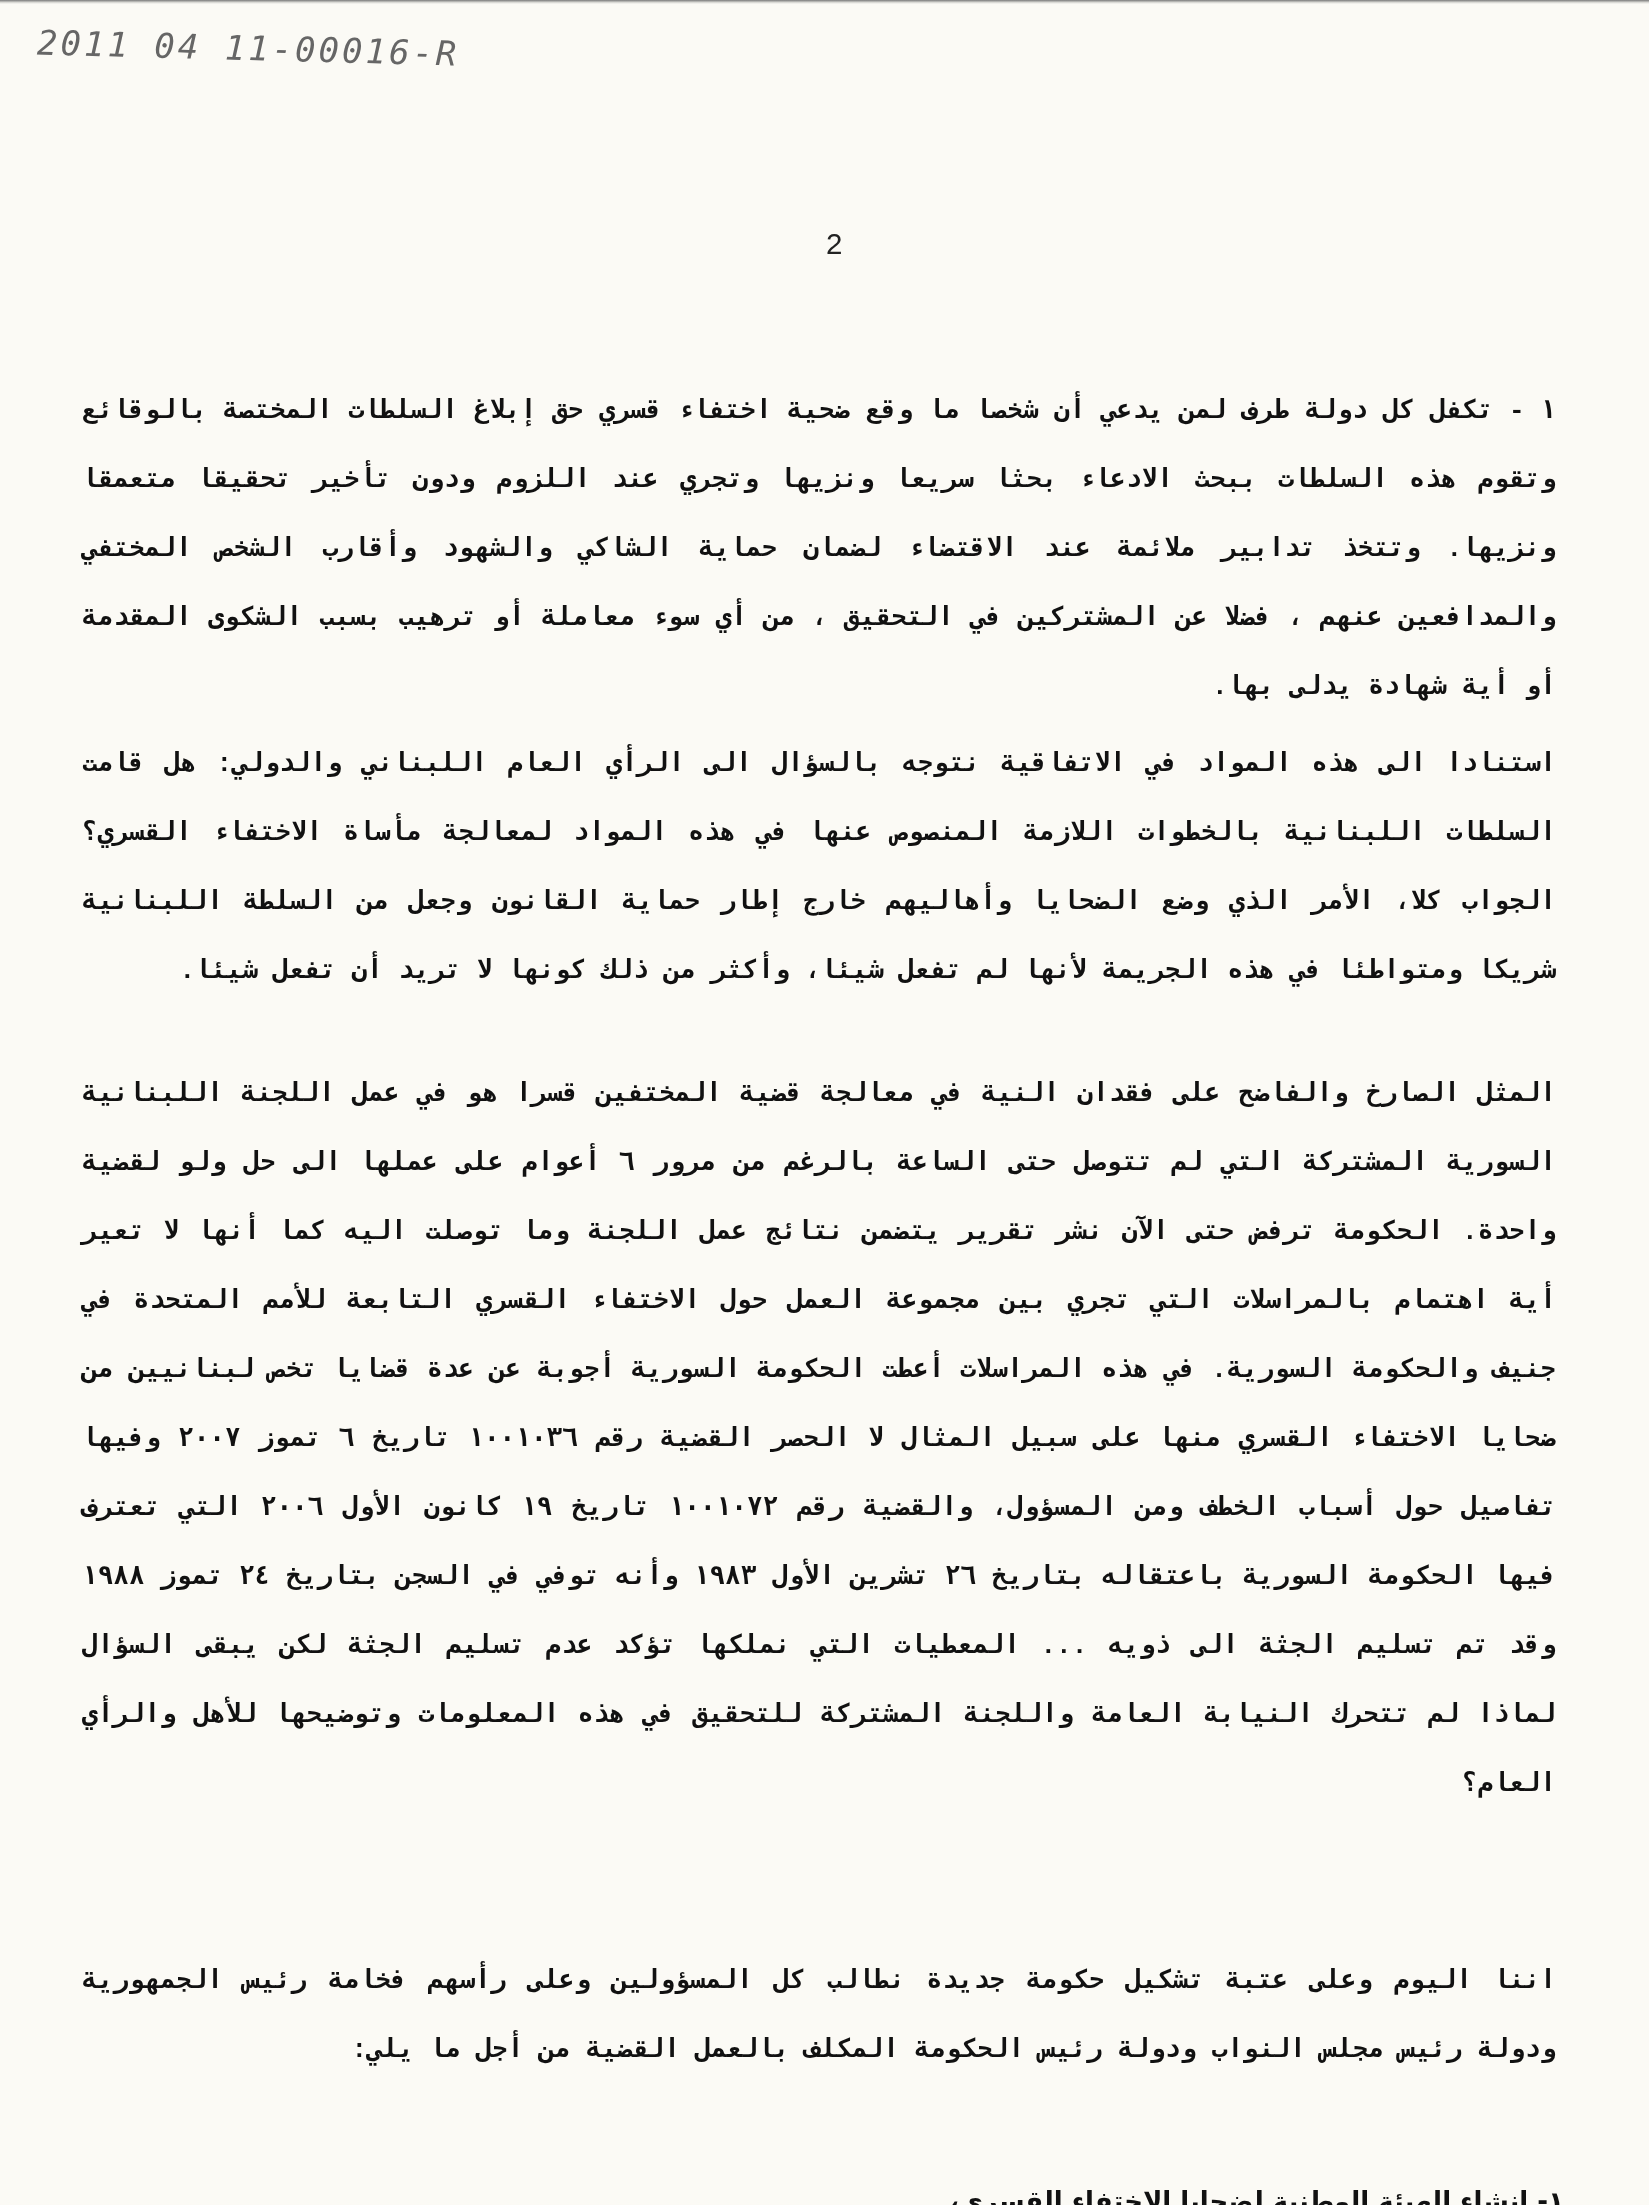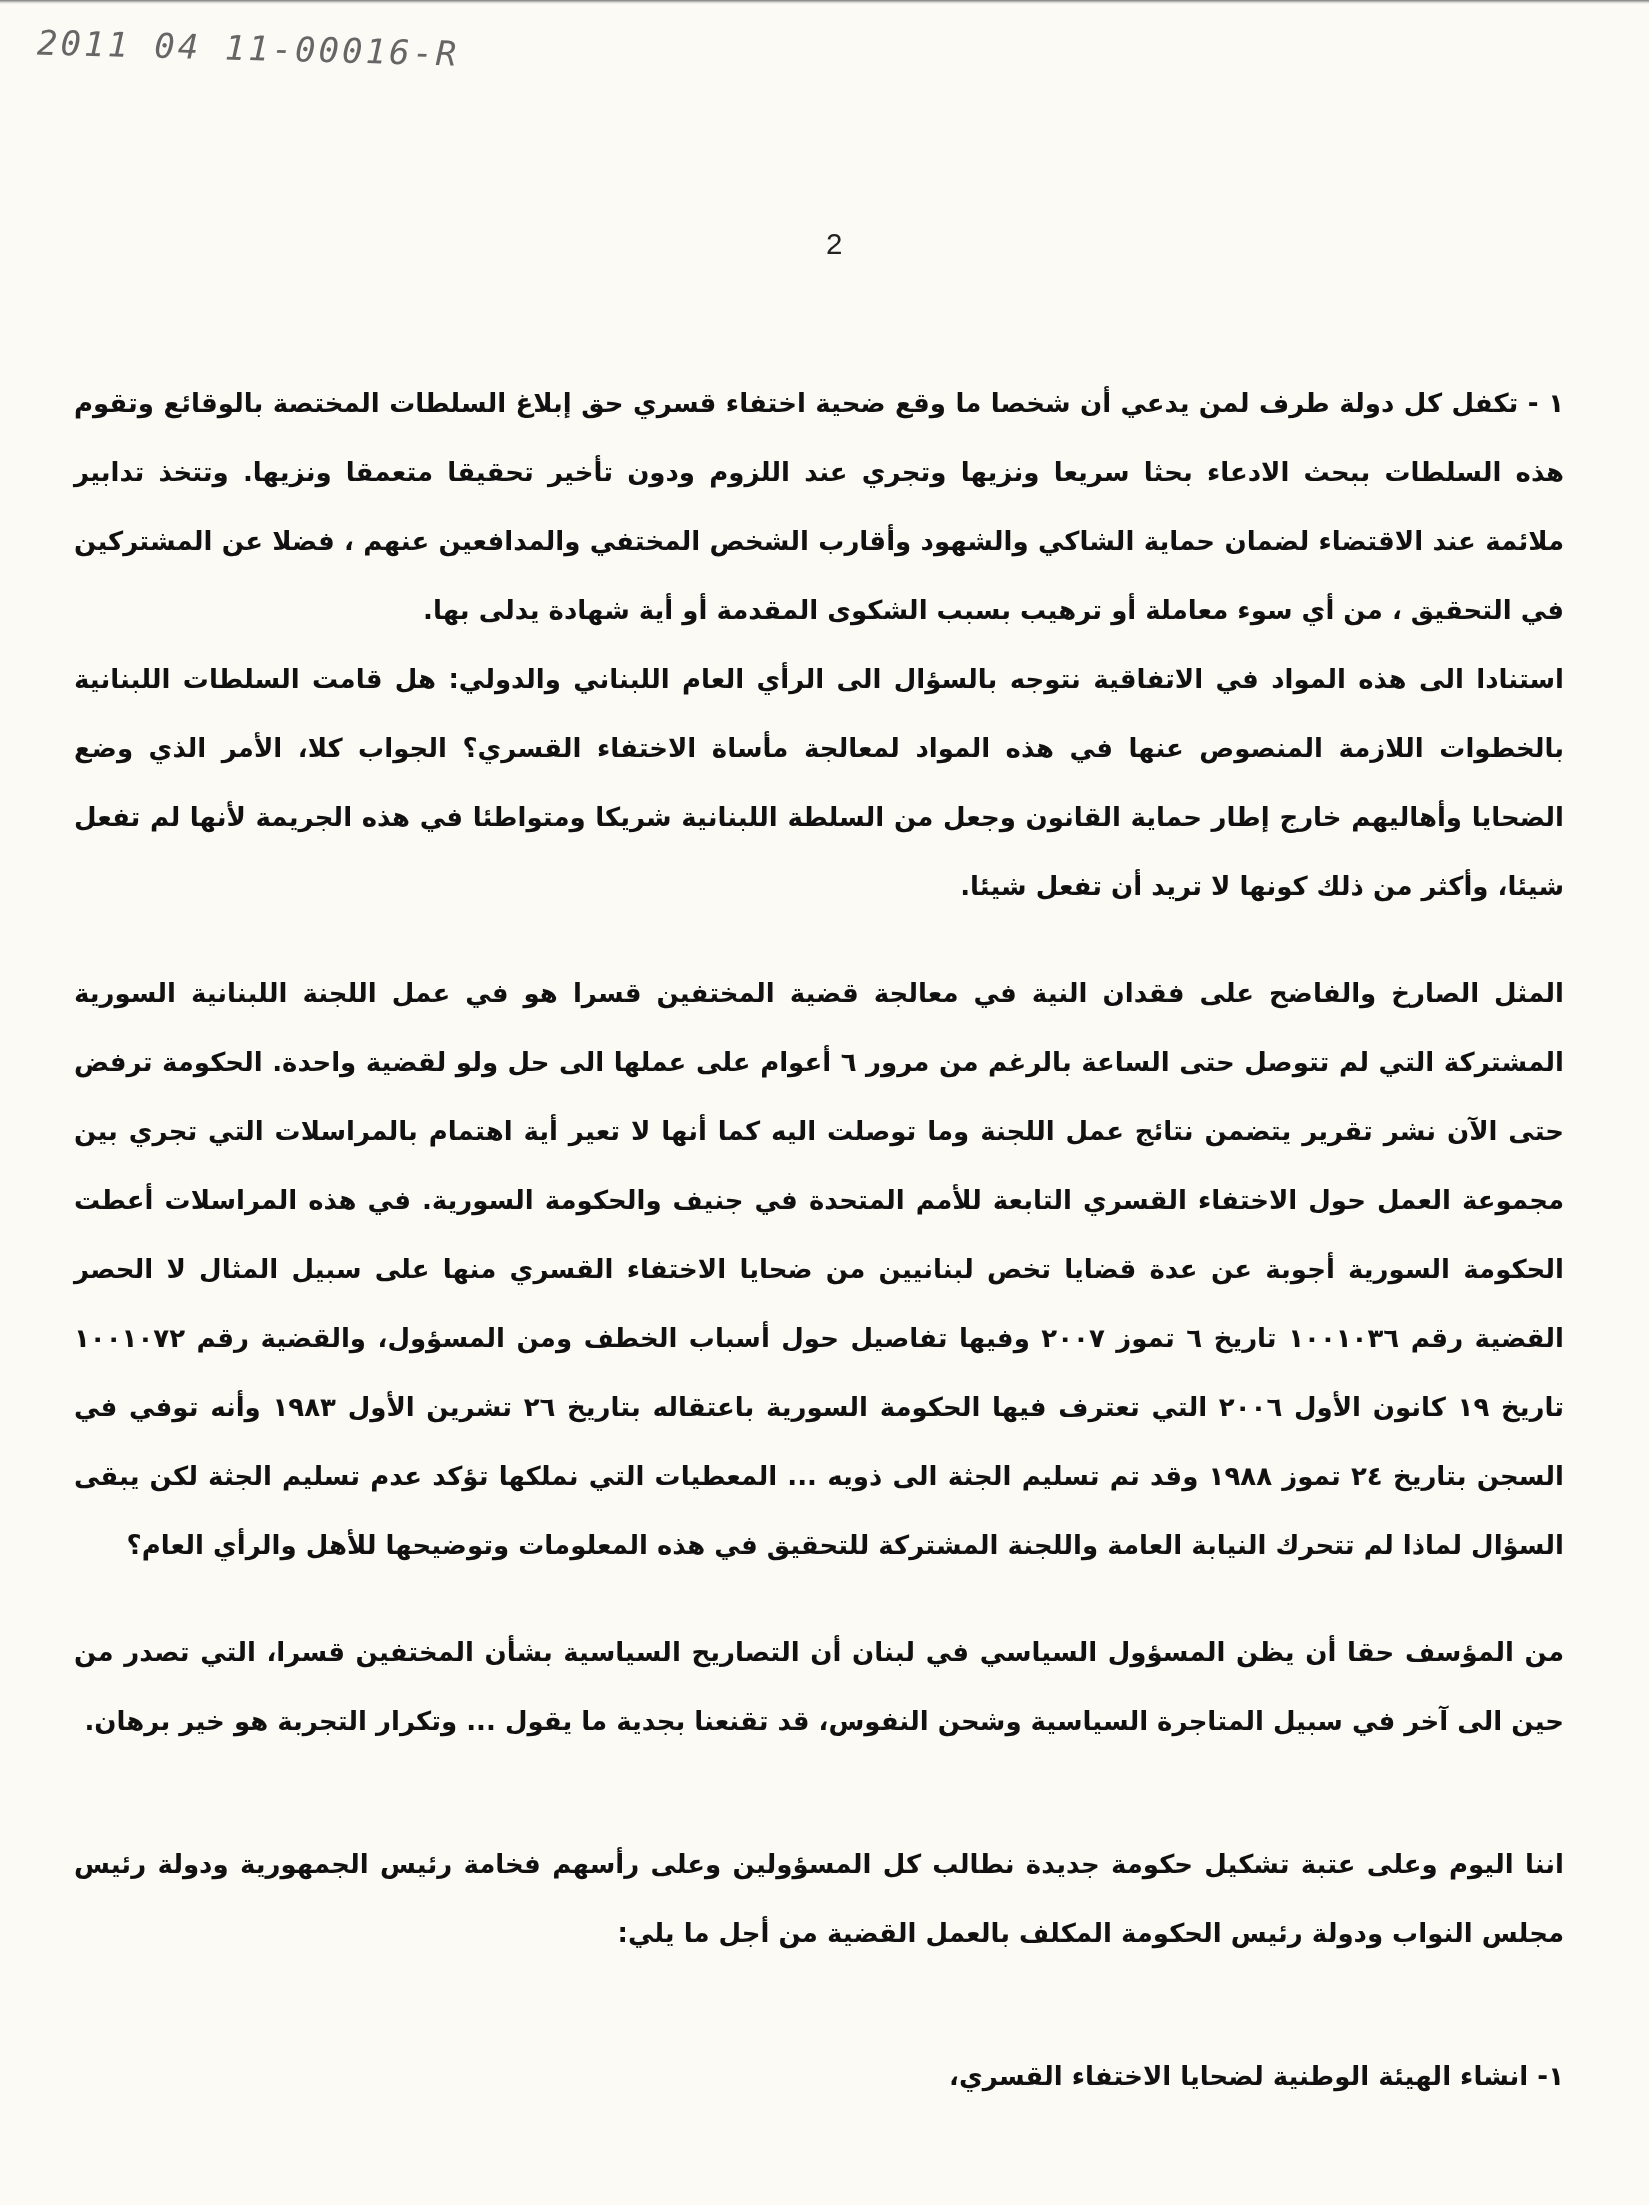--- a/index.html
+++ b/index.html
@@ -27,42 +27,41 @@
       font-family: "Liberation Sans", sans-serif;
       font-size: 29.5px; color: #222;
     }
     .body-text {
       position: absolute; left: 74px; top: 369px; width: 1490px;
       direction: rtl; text-align: justify;
       font-family: "DejaVu Sans", sans-serif;
       font-size: 26px; font-weight: bold;
       line-height: 69px;
     }
-    .para { margin: 0; }
+    .para { margin: 8px; font-family: Liberation Mono, monospace; }
     .gap-large { height: 38px; }
     .gap-xl { height: 74px; }
     .list { margin: 0; padding: 0; list-style: none; }
     .list-item { margin: 0; }
   </style>
 </head>
 <body>
 
 <div class="top-edge"></div>
 
 <div class="stamp">2011 04 11-00016-R</div>
 
 <div class="page-number">2</div>
 
 <div class="body-text">
   <p class="para">١ - تكفل كل دولة طرف لمن يدعي أن شخصا ما وقع ضحية اختفاء قسري حق إبلاغ السلطات المختصة بالوقائع وتقوم هذه السلطات ببحث الادعاء بحثا سريعا ونزيها وتجري عند اللزوم ودون تأخير تحقيقا متعمقا ونزيها. وتتخذ تدابير ملائمة عند الاقتضاء لضمان حماية الشاكي والشهود وأقارب الشخص المختفي والمدافعين عنهم ، فضلا عن المشتركين في التحقيق ، من أي سوء معاملة أو ترهيب بسبب الشكوى المقدمة أو أية شهادة يدلى بها.</p>
   <p class="para">استنادا الى هذه المواد في الاتفاقية نتوجه بالسؤال الى الرأي العام اللبناني والدولي: هل قامت السلطات اللبنانية بالخطوات اللازمة المنصوص عنها في هذه المواد لمعالجة مأساة الاختفاء القسري؟ الجواب كلا، الأمر الذي وضع الضحايا وأهاليهم خارج إطار حماية القانون وجعل من السلطة اللبنانية شريكا ومتواطئا في هذه الجريمة لأنها لم تفعل شيئا، وأكثر من ذلك كونها لا تريد أن تفعل شيئا.</p>
   <div class="gap-large"></div>
   <p class="para">المثل الصارخ والفاضح على فقدان النية في معالجة قضية المختفين قسرا هو في عمل اللجنة اللبنانية السورية المشتركة التي لم تتوصل حتى الساعة بالرغم من مرور ٦ أعوام على عملها الى حل ولو لقضية واحدة. الحكومة ترفض حتى الآن نشر تقرير يتضمن نتائج عمل اللجنة وما توصلت اليه كما أنها لا تعير أية اهتمام بالمراسلات التي تجري بين مجموعة العمل حول الاختفاء القسري التابعة للأمم المتحدة في جنيف والحكومة السورية. في هذه المراسلات أعطت الحكومة السورية أجوبة عن عدة قضايا تخص لبنانيين من ضحايا الاختفاء القسري منها على سبيل المثال لا الحصر القضية رقم ١٠٠١٠٣٦ تاريخ ٦ تموز ٢٠٠٧ وفيها تفاصيل حول أسباب الخطف ومن المسؤول، والقضية رقم ١٠٠١٠٧٢ تاريخ ١٩ كانون الأول ٢٠٠٦ التي تعترف فيها الحكومة السورية باعتقاله بتاريخ ٢٦ تشرين الأول ١٩٨٣ وأنه توفي في السجن بتاريخ ٢٤ تموز ١٩٨٨ وقد تم تسليم الجثة الى ذويه ... المعطيات التي نملكها تؤكد عدم تسليم الجثة لكن يبقى السؤال لماذا لم تتحرك النيابة العامة واللجنة المشتركة للتحقيق في هذه المعلومات وتوضيحها للأهل والرأي العام؟</p>
   <div class="gap-large"></div>
-  <p class="para">من المؤسف حقا أن يظن المسؤول السياسي في لبنان أن التصاريح السياسية بشأن المختفين قسرا، التي تصدر من حين الى آخر في سبيل المتاجرة السياسية وشحن النفوس، قد تقنعنا بجدية ما يقول ... وتكرار التجربة هو خير برهان.</p>
   <div class="gap-xl"></div>
   <p class="para">اننا اليوم وعلى عتبة تشكيل حكومة جديدة نطالب كل المسؤولين وعلى رأسهم فخامة رئيس الجمهورية ودولة رئيس مجلس النواب ودولة رئيس الحكومة المكلف بالعمل القضية من أجل ما يلي:</p>
   <div class="gap-xl"></div>
   <ul class="list">
     <li class="list-item">١- انشاء الهيئة الوطنية لضحايا الاختفاء القسري،</li>
 
   </ul>
 </div>
 
 

